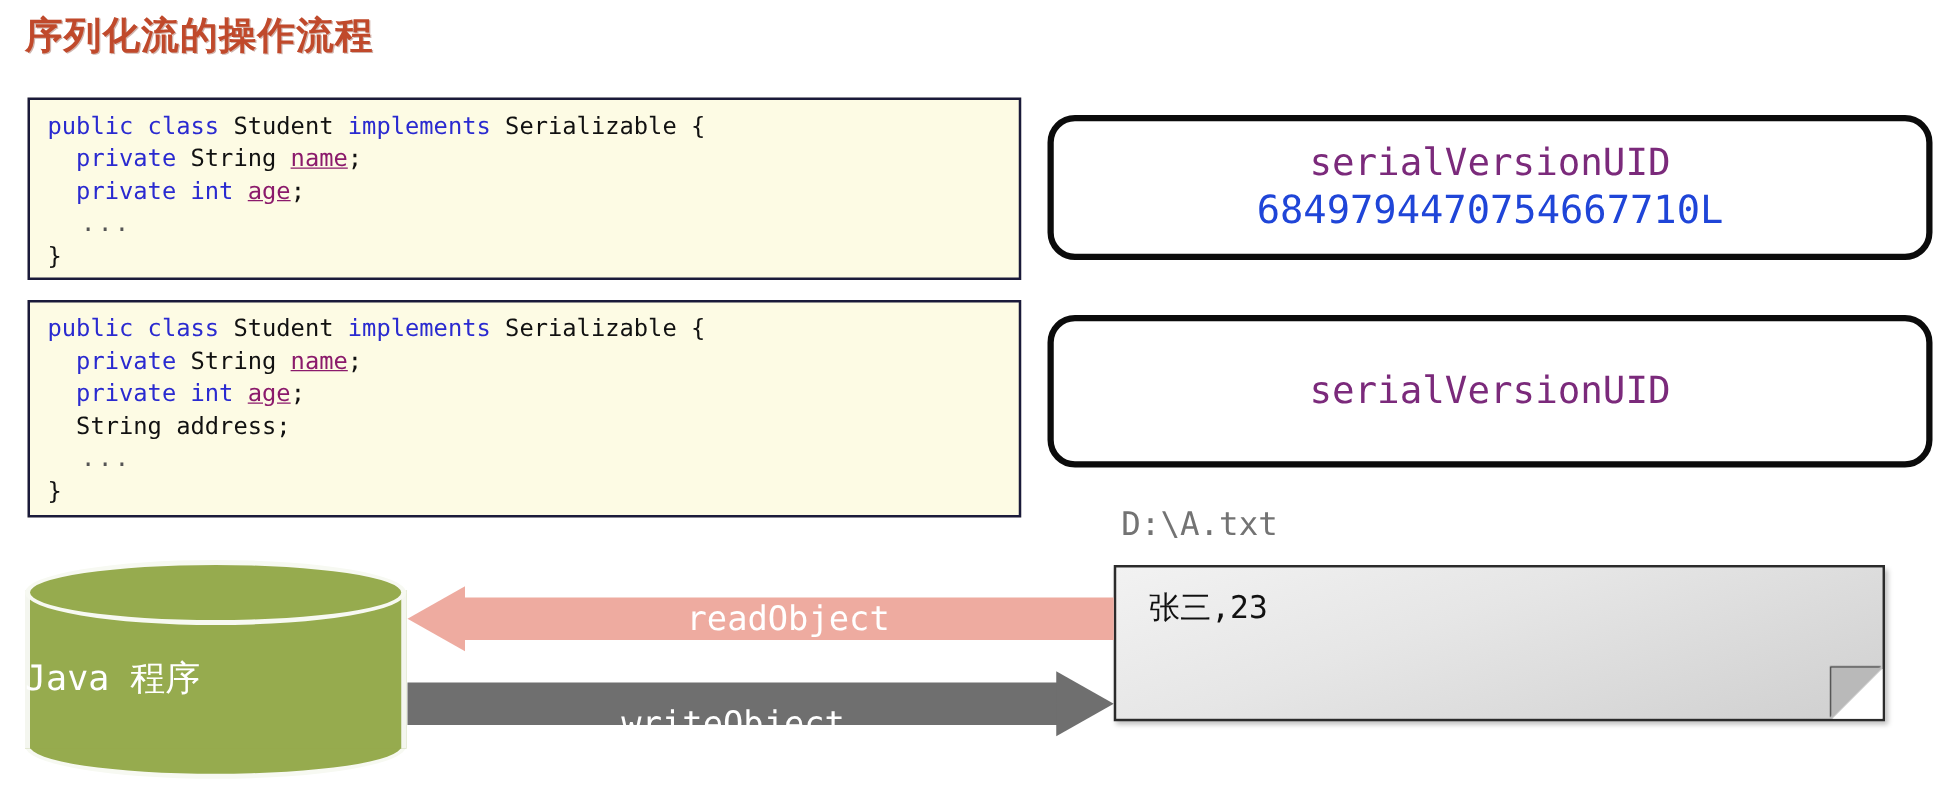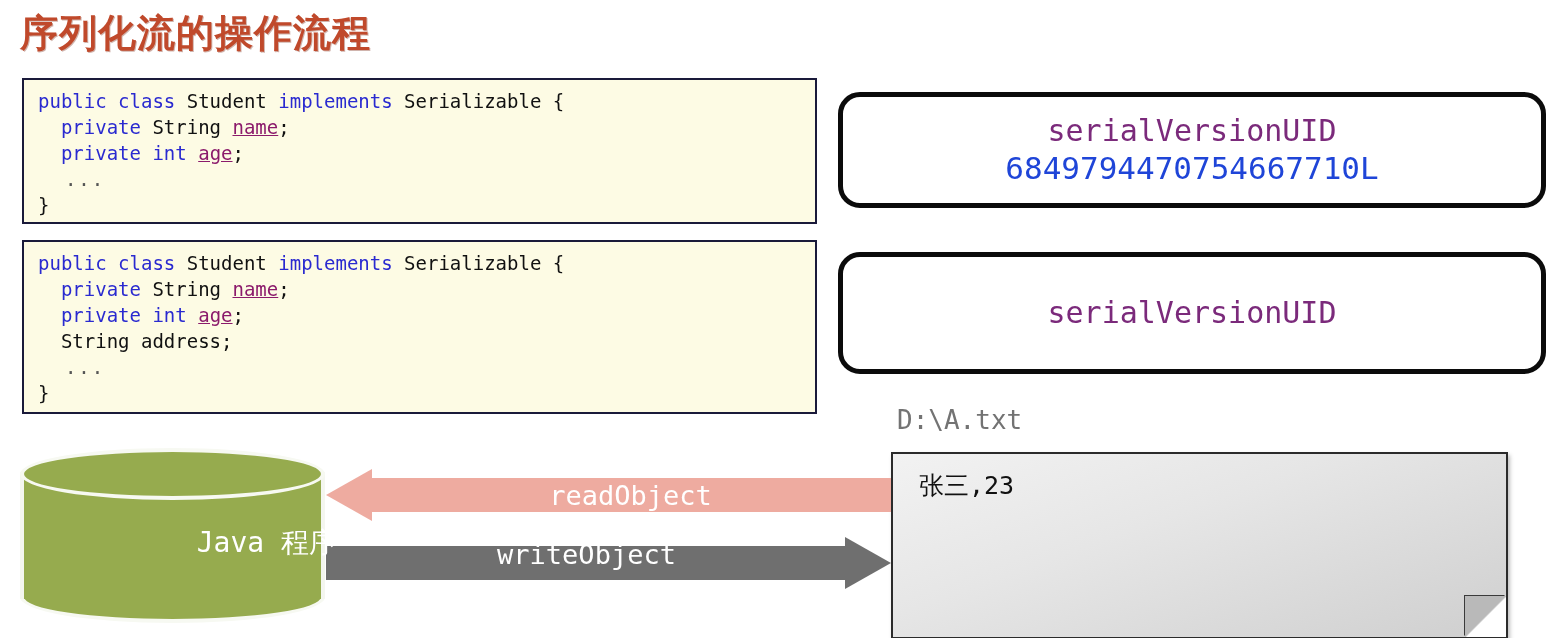--- a/index.html
+++ b/index.html
@@ -17,21 +17,21 @@
     background: #ffffff;
     overflow: hidden;
   }
 
   
   #page-title {
     position: absolute;
     left: 20px;
     top: 8px;
     font-family: "DejaVu Sans", sans-serif;
-    font-size: 38px;
+    font-size: 30px;
     font-weight: bold;
     color: #c0492b;
     letter-spacing: 1px;
     text-shadow: 1px 1px 0 rgba(120,40,20,0.35);
     white-space: nowrap;
   }
 
   
   .code-block {
     position: absolute;
@@ -92,21 +92,21 @@
     color: #737373;
     white-space: nowrap;
   }
 
   
   #file-box {
     position: absolute;
     left: 891px;
     top: 452px;
     width: 617px;
-    height: 187px;
+    height: 125px;
     box-sizing: border-box;
     border: 2px solid #2b2b2b;
     background: linear-gradient(160deg, #f2f2f2 0%, #e6e6e6 40%, #cfcfcf 100%);
     box-shadow: 2px 3px 4px rgba(0,0,0,0.25);
     padding: 16px 0 0 26px;
     font-family: "DejaVu Sans Mono", monospace;
     overflow: hidden;
   }
   #file-line-1 {
     font-size: 25px;
@@ -178,27 +178,26 @@
     width: 305px; height: 52px;
     background: #96ab4e;
     border-radius: 50%;
     border: 4px solid #f7f9f2;
     box-sizing: border-box;
   }
   #db-label {
     position: absolute;
     left: 0; top: 76px;
     width: 305px;
-    text-align: right;
+    text-align: left;
     font-family: "DejaVu Sans Mono", monospace;
     font-size: 28px;
     color: #ffffff;
     z-index: 5;
     white-space: nowrap;
-    padding-left: 12px;
   }
 
   
   #arrow-read {
     position: absolute;
     left: 326px;
     top: 469px;
     width: 565px;
     height: 52px;
     padding-left: 28px;
@@ -244,21 +243,21 @@
   #arrow-write-head {
     position: absolute;
     right: 0; top: 0;
     width: 0; height: 0;
     border-top: 26px solid transparent;
     border-bottom: 26px solid transparent;
     border-left: 46px solid #6f6f6f;
   }
   #arrow-write-label {
     position: absolute;
-    left: 0; top: 0;
+    left: 0; top: 25px;
     width: 521px; height: 34px;
     display: flex; align-items: center; justify-content: center;
     font-family: "DejaVu Sans Mono", monospace;
     font-size: 27px;
     color: #ffffff;
     white-space: nowrap;
   }
 </style>
 </head>
 <body>

